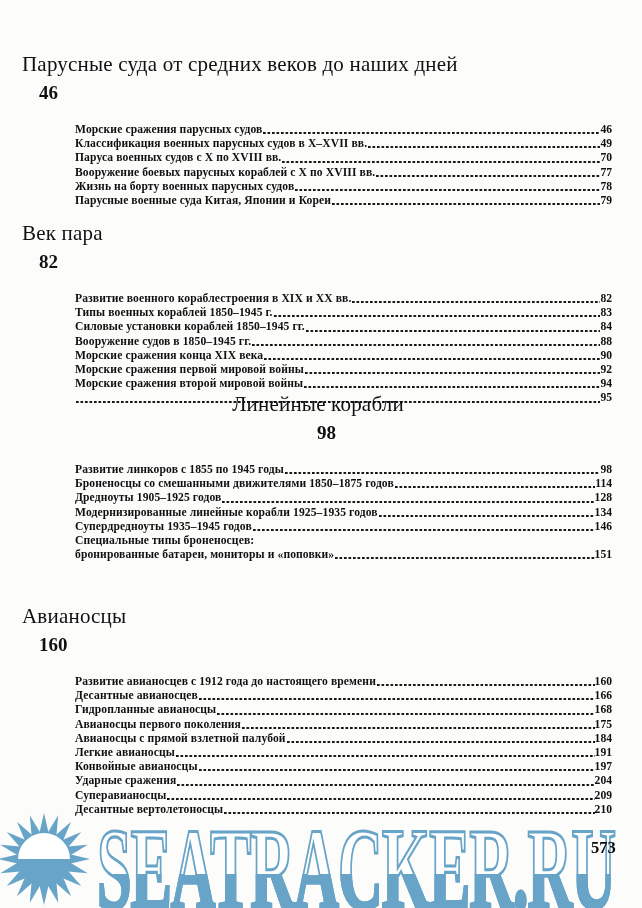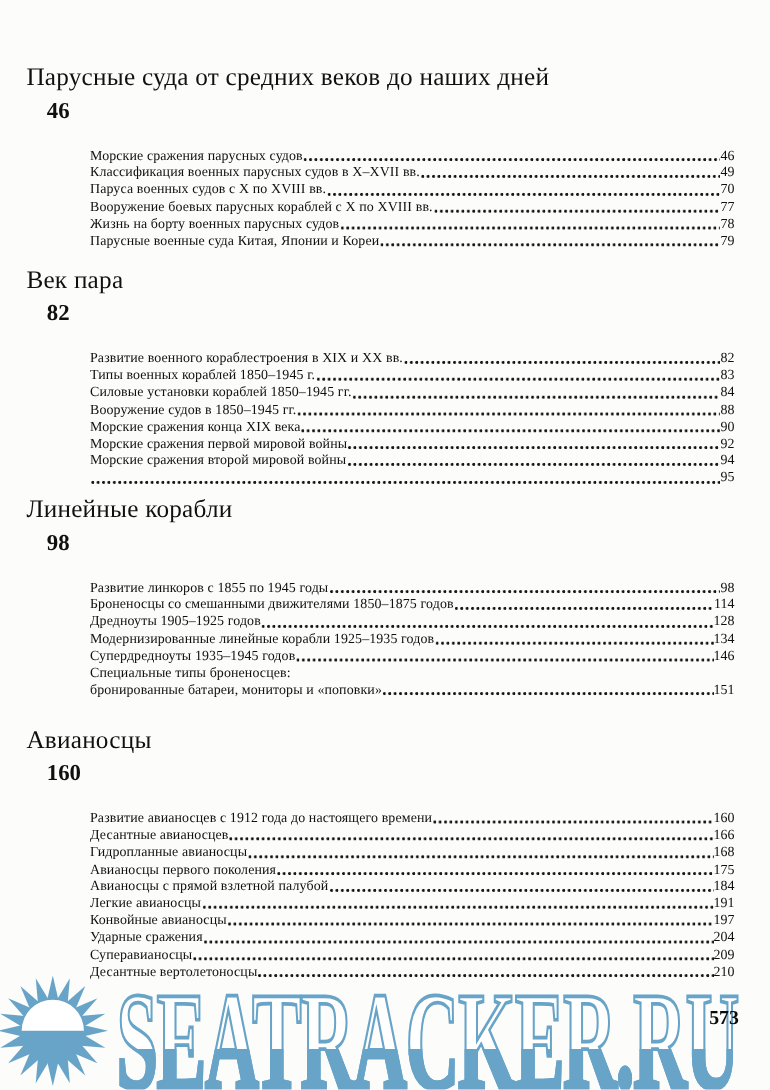--- a/index.html
+++ b/index.html
@@ -9,37 +9,37 @@
     position:relative;
     overflow:hidden;
     font-family:"Liberation Serif","DejaVu Serif",serif;
     color:#101010;
   }
 
   
   .sec { position:absolute; left:22px; width:592px; }
   .sec-0 { top:53px; }
   .sec-1 { top:222px; }
-  .sec-2 { top:413px; }
+  .sec-2 { top:393px;text-align:center; }
   .sec-3 { top:605px; }
 
   .sec h2 {
     margin:0; font-size:21px; line-height:23px;
     font-weight:normal; letter-spacing:0.2px; white-space:nowrap;
   }
   .sec-num {
     font-size:19px; line-height:20px; font-weight:bold;
     margin:7px 0 0 17px;
   }
   .entries {
     margin:20px 0 0 53px; width:537px;
   }
   .row {
     display:flex; align-items:baseline;
-    font-size:11.6px; font-weight:normal; line-height:14.2px;
+    font-size:11.6px; font-weight:bold; line-height:14.2px;
     white-space:nowrap;
   }
   .row .t  { flex:0 0 auto; letter-spacing:0.1px; }
   .row .dots {
     flex:1 1 auto; align-self:flex-end;
     height:4px; margin:0 0 2px 1px;
     background:radial-gradient(circle at 1.3px 2px, #141414 1.05px, transparent 1.4px);
     background-size:4.5px 4px; background-repeat:repeat-x;
   }
   .row .pg { flex:0 0 auto; }

